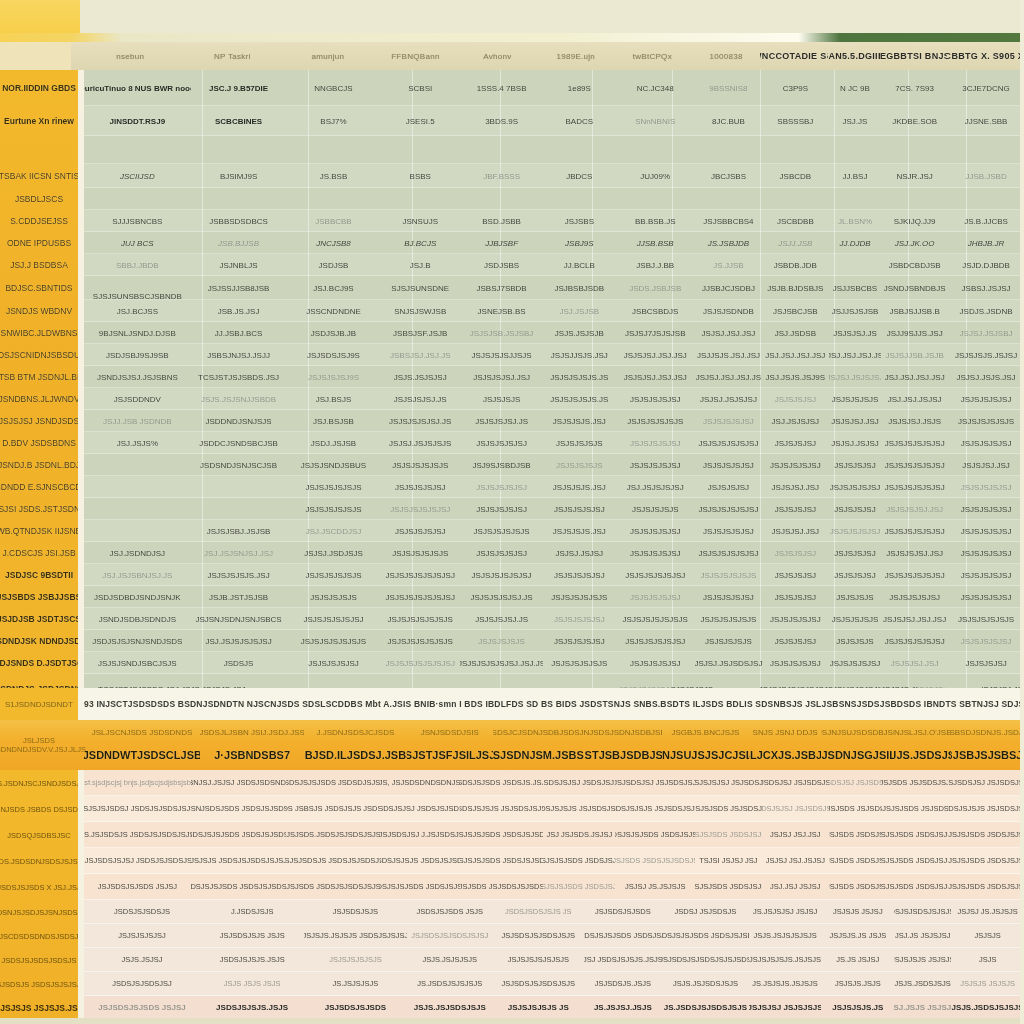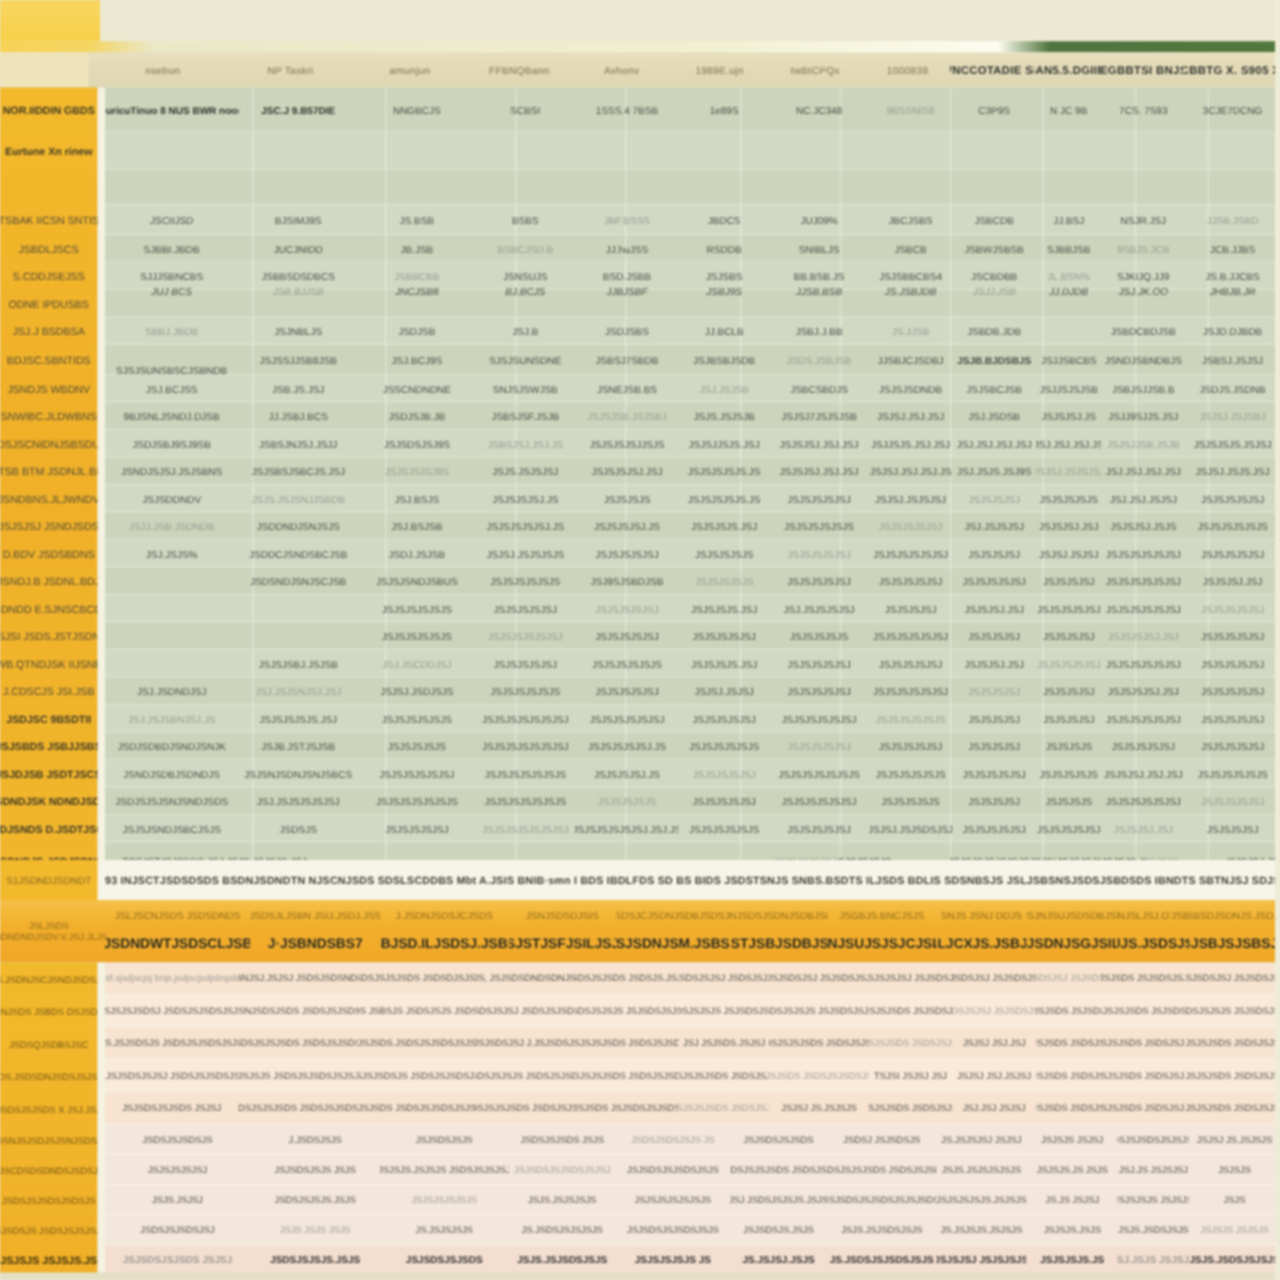--- a/index.html
+++ b/index.html
@@ -231,70 +231,70 @@
           <div class="c" style="width: 80px;">1e89S</div>
           <div class="c" style="width: 88px;">NC.JC348</div>
           <div class="c faint" style="width: 74px;">9BSSNIS8</div>
           <div class="c" style="width: 74px;">C3P9S</div>
           <div class="c" style="width: 58px;">N JC 9B</div>
           <div class="c" style="width: 74px;">7CS. 7S93</div>
           <div class="c" style="width: 84px;">3CJE7DCNG</div>
         </div>
         <div class="rowband alt" style="top: 36px; height: 30px;"></div>
         <div class="rowline" style="top: 65px;"></div>
+        <div class="cellrow" style="top: 36px; height: 30px;">
+          <div class="c bold" style="width: 118px;">JINSDDT.RSJ9</div>
+          <div class="c bold" style="width: 106px;">SCBCBINES</div>
+          <div class="c" style="width: 104px;">BSJ7%</div>
+          <div class="c" style="width: 88px;">JSESI.5</div>
+          <div class="c" style="width: 92px;">3BDS.9S</div>
+          <div class="c" style="width: 80px;">BADCS</div>
+          <div class="c faint" style="width: 88px;">SNnNBNIS</div>
+          <div class="c" style="width: 74px;">8JC.BUB</div>
+          <div class="c" style="width: 74px;">SBSSSBJ</div>
+          <div class="c" style="width: 58px;">JSJ.JS</div>
+          <div class="c" style="width: 74px;">JKDBE.SOB</div>
+          <div class="c" style="width: 84px;">JJSNE.SBB</div>
+        </div>
         <div class="rowline" style="top: 93px;"></div>
         <div class="rowband alt" style="top: 94px; height: 24px;"></div>
         <div class="rowline" style="top: 117px;"></div>
         <div class="cellrow" style="top: 94px; height: 24px;">
           <div class="c" style="width: 118px; font-style: italic;">JSCIIJSD</div>
           <div class="c" style="width: 106px;">BJSIMJ9S</div>
           <div class="c" style="width: 104px;">JS.BSB</div>
           <div class="c" style="width: 88px;">BSBS</div>
           <div class="c faint" style="width: 92px;">JBF.BSSS</div>
           <div class="c" style="width: 80px;">JBDCS</div>
           <div class="c" style="width: 88px;">JUJ09%</div>
           <div class="c" style="width: 74px;">JBCJSBS</div>
           <div class="c" style="width: 74px;">JSBCDB</div>
           <div class="c" style="width: 58px;">JJ.BSJ</div>
           <div class="c" style="width: 74px;">NSJR.JSJ</div>
           <div class="c faint" style="width: 84px;">JJSB.JSBD</div>
         </div>
         <div class="rowline" style="top: 139px;"></div>
-        <div class="cellrow" style="top: 118px; height: 22px;">
-          <div class="c" style="width: 118px;">SJBBI.JBDB</div>
-          <div class="c" style="width: 106px;">JUCJNIDD</div>
-          <div class="c" style="width: 104px;">JB.JSB</div>
-          <div class="c faint" style="width: 88px;">BSBCJSD.B</div>
-          <div class="c" style="width: 92px;">JJ.huJSS</div>
-          <div class="c" style="width: 80px;">RSDDB</div>
-          <div class="c" style="width: 88px;">SNIBLJS</div>
-          <div class="c" style="width: 74px;">JSBCB</div>
-          <div class="c" style="width: 74px;">JSBWJSBSB</div>
-          <div class="c" style="width: 58px;">SJBBJSB</div>
-          <div class="c faint" style="width: 74px;">9SBJS.JCB</div>
-          <div class="c" style="width: 84px;">JCB.JJBS</div>
-        </div>
         <div class="rowband alt" style="top: 140px; height: 22px;"></div>
         <div class="rowline" style="top: 161px;"></div>
         <div class="cellrow" style="top: 140px; height: 22px;">
           <div class="c" style="width: 118px;">SJJJSBNCBS</div>
           <div class="c" style="width: 106px;">JSBBSDSDBCS</div>
           <div class="c faint" style="width: 104px;">JSBBCBB</div>
           <div class="c" style="width: 88px;">JSNSUJS</div>
           <div class="c" style="width: 92px;">BSD.JSBB</div>
           <div class="c" style="width: 80px;">JSJSBS</div>
           <div class="c" style="width: 88px;">BB.BSB.JS</div>
           <div class="c" style="width: 74px;">JSJSBBCBS4</div>
           <div class="c" style="width: 74px;">JSCBDBB</div>
           <div class="c faint" style="width: 58px;">JL.BSN%</div>
           <div class="c" style="width: 74px;">SJKIJQ.JJ9</div>
           <div class="c" style="width: 84px;">JS.B.JJCBS</div>
         </div>
         <div class="rowline" style="top: 183px;"></div>
-        <div class="cellrow" style="top: 152px; height: 22px; font-style: italic;">
+        <div class="cellrow" style="top: 162px; height: 22px; font-style: italic;">
           <div class="c" style="width: 118px;">JUJ BCS</div>
           <div class="c faint" style="width: 106px;">JSB.BJJSB</div>
           <div class="c" style="width: 104px;">JNCJSB8</div>
           <div class="c" style="width: 88px;">BJ.BCJS</div>
           <div class="c" style="width: 92px;">JJBJSBF</div>
           <div class="c" style="width: 80px;">JSBJ9S</div>
           <div class="c" style="width: 88px;">JJSB.BSB</div>
           <div class="c" style="width: 74px;">JS.JSBJDB</div>
           <div class="c faint" style="width: 74px;">JSJJ.JSB</div>
           <div class="c" style="width: 58px;">JJ.DJDB</div>
@@ -320,21 +320,21 @@
         <div class="rowline" style="top: 229px;"></div>
         <div class="cellrow" style="top: 206px; height: 24px;">
           <div class="c" style="width: 118px; margin-top: 16px;">SJSJSUNSBSCJSBNDB</div>
           <div class="c" style="width: 106px;">JSJSSJJSB8JSB</div>
           <div class="c" style="width: 104px;">JSJ.BCJ9S</div>
           <div class="c" style="width: 88px;">SJSJSUNSDNE</div>
           <div class="c" style="width: 92px;">JSBSJ7SBDB</div>
           <div class="c" style="width: 80px;">JSJBSBJSDB</div>
           <div class="c faint" style="width: 88px;">JSDS.JSBJSB</div>
           <div class="c" style="width: 74px;">JJSBJCJSDBJ</div>
-          <div class="c" style="width: 74px; font-weight: bold;">JSJB.BJDSBJS</div>
+          <div class="c" style="width: 74px;">JSJB.BJDSBJS</div>
           <div class="c" style="width: 58px;">JSJJSBCBS</div>
           <div class="c" style="width: 74px;">JSNDJSBNDBJS</div>
           <div class="c" style="width: 84px;">JSBSJ.JSJSJ</div>
         </div>
         <div class="rowband alt" style="top: 230px; height: 22px;"></div>
         <div class="rowline" style="top: 251px;"></div>
         <div class="cellrow" style="top: 230px; height: 22px;">
           <div class="c" style="width: 118px;">JSJ.BCJSS</div>
           <div class="c" style="width: 106px;">JSB.JS.JSJ</div>
           <div class="c" style="width: 104px;">JSSCNDNDNE</div>
@@ -375,21 +375,21 @@
           <div class="c" style="width: 88px;">JSJSJSJ.JSJ.JSJ</div>
           <div class="c" style="width: 74px;">JSJJSJS.JSJ.JSJ</div>
           <div class="c" style="width: 74px;">JSJ.JSJ.JSJ.JSJ</div>
           <div class="c" style="width: 58px;">JSJ.JSJ.JSJ.JS</div>
           <div class="c faint" style="width: 74px;">JSJSJJSB.JSJB</div>
           <div class="c" style="width: 84px; text-align: center;">JSJSJSJS.JSJSJ</div>
         </div>
         <div class="rowline" style="top: 317px;"></div>
         <div class="cellrow" style="top: 296px; height: 22px;">
           <div class="c" style="width: 118px;">JSNDJSJSJ.JSJSBNS</div>
-          <div class="c" style="width: 106px;">JSJSBSJSBCJS.JSJ</div>
+          <div class="c" style="width: 106px;">TCSJSTJSJSBDS.JSJ</div>
           <div class="c faint" style="width: 104px;">JSJSJSJSJ9S</div>
           <div class="c" style="width: 88px;">JSJS.JSJSJSJ</div>
           <div class="c" style="width: 92px;">JSJSJSJSJ.JSJ</div>
           <div class="c" style="width: 80px;">JSJSJSJSJS.JS</div>
           <div class="c" style="width: 88px;">JSJSJSJ.JSJ.JSJ</div>
           <div class="c" style="width: 74px;">JSJSJ.JSJ.JSJ.JS</div>
           <div class="c" style="width: 74px;">JSJ.JSJS.JSJ9S</div>
           <div class="c faint" style="width: 58px;">JSJSJ.JSJSJSJ</div>
           <div class="c" style="width: 74px;">JSJ.JSJ.JSJ.JSJ</div>
           <div class="c" style="width: 84px;">JSJSJ.JSJS.JSJ</div>

